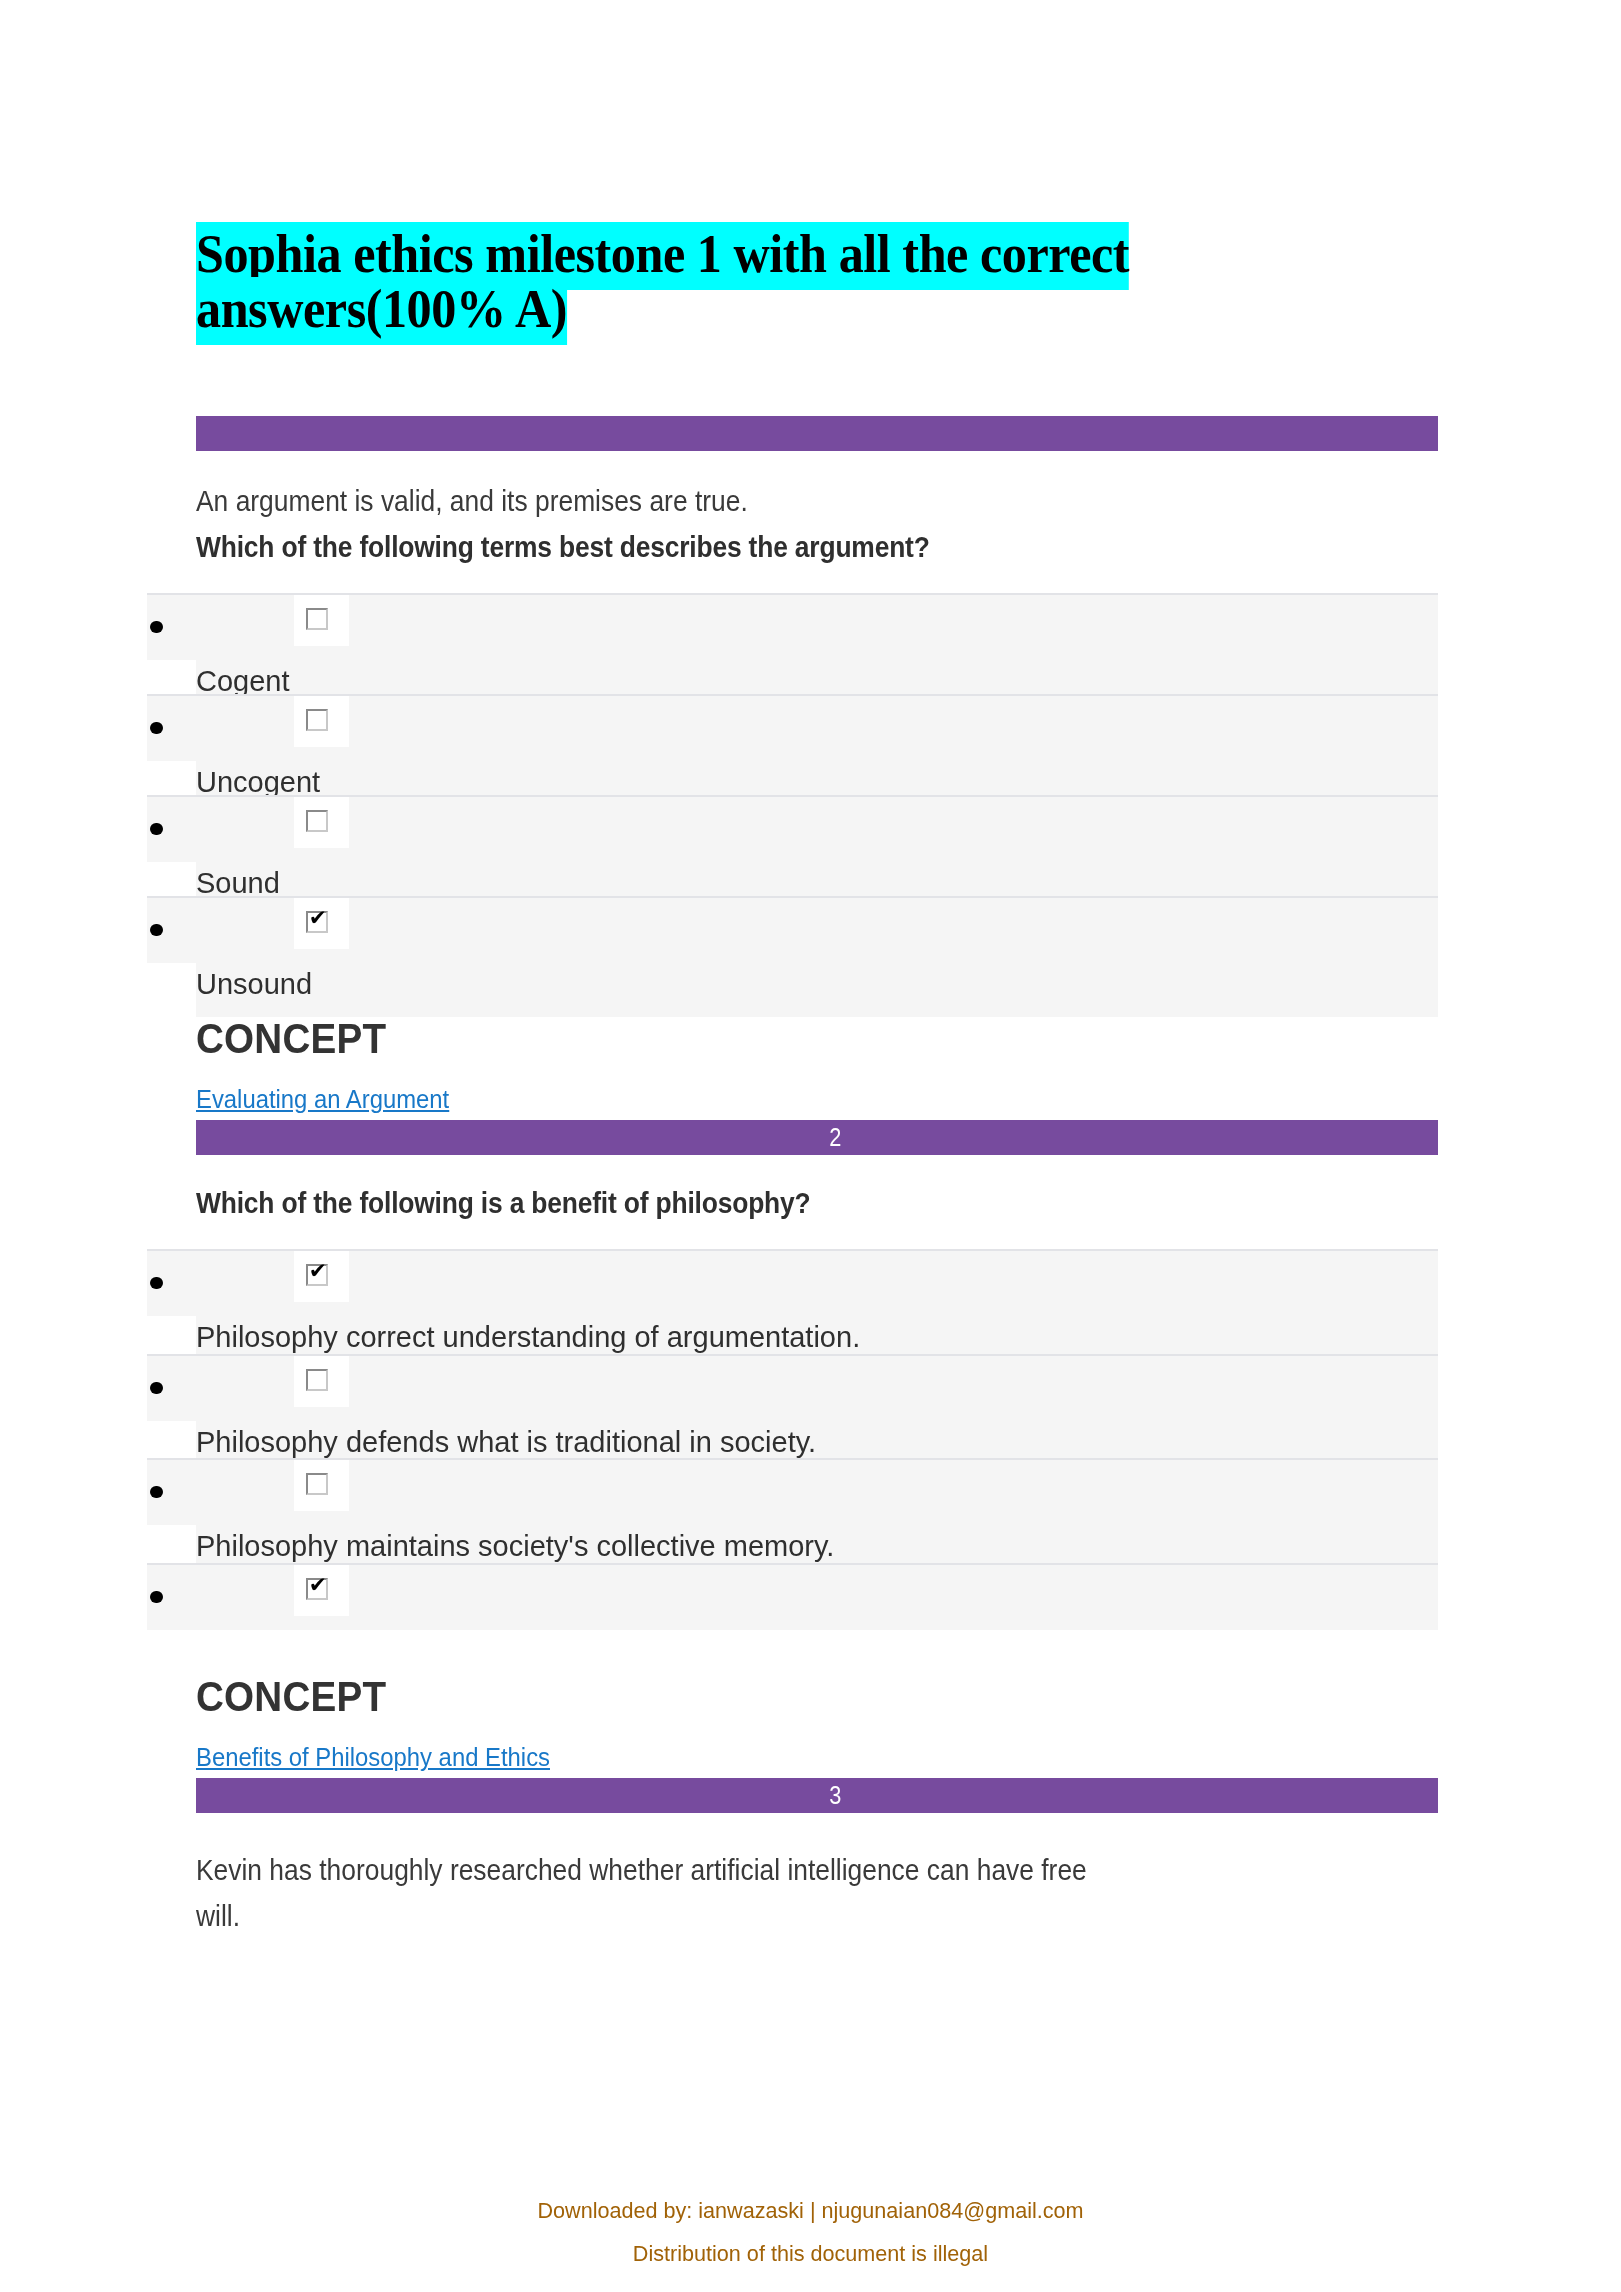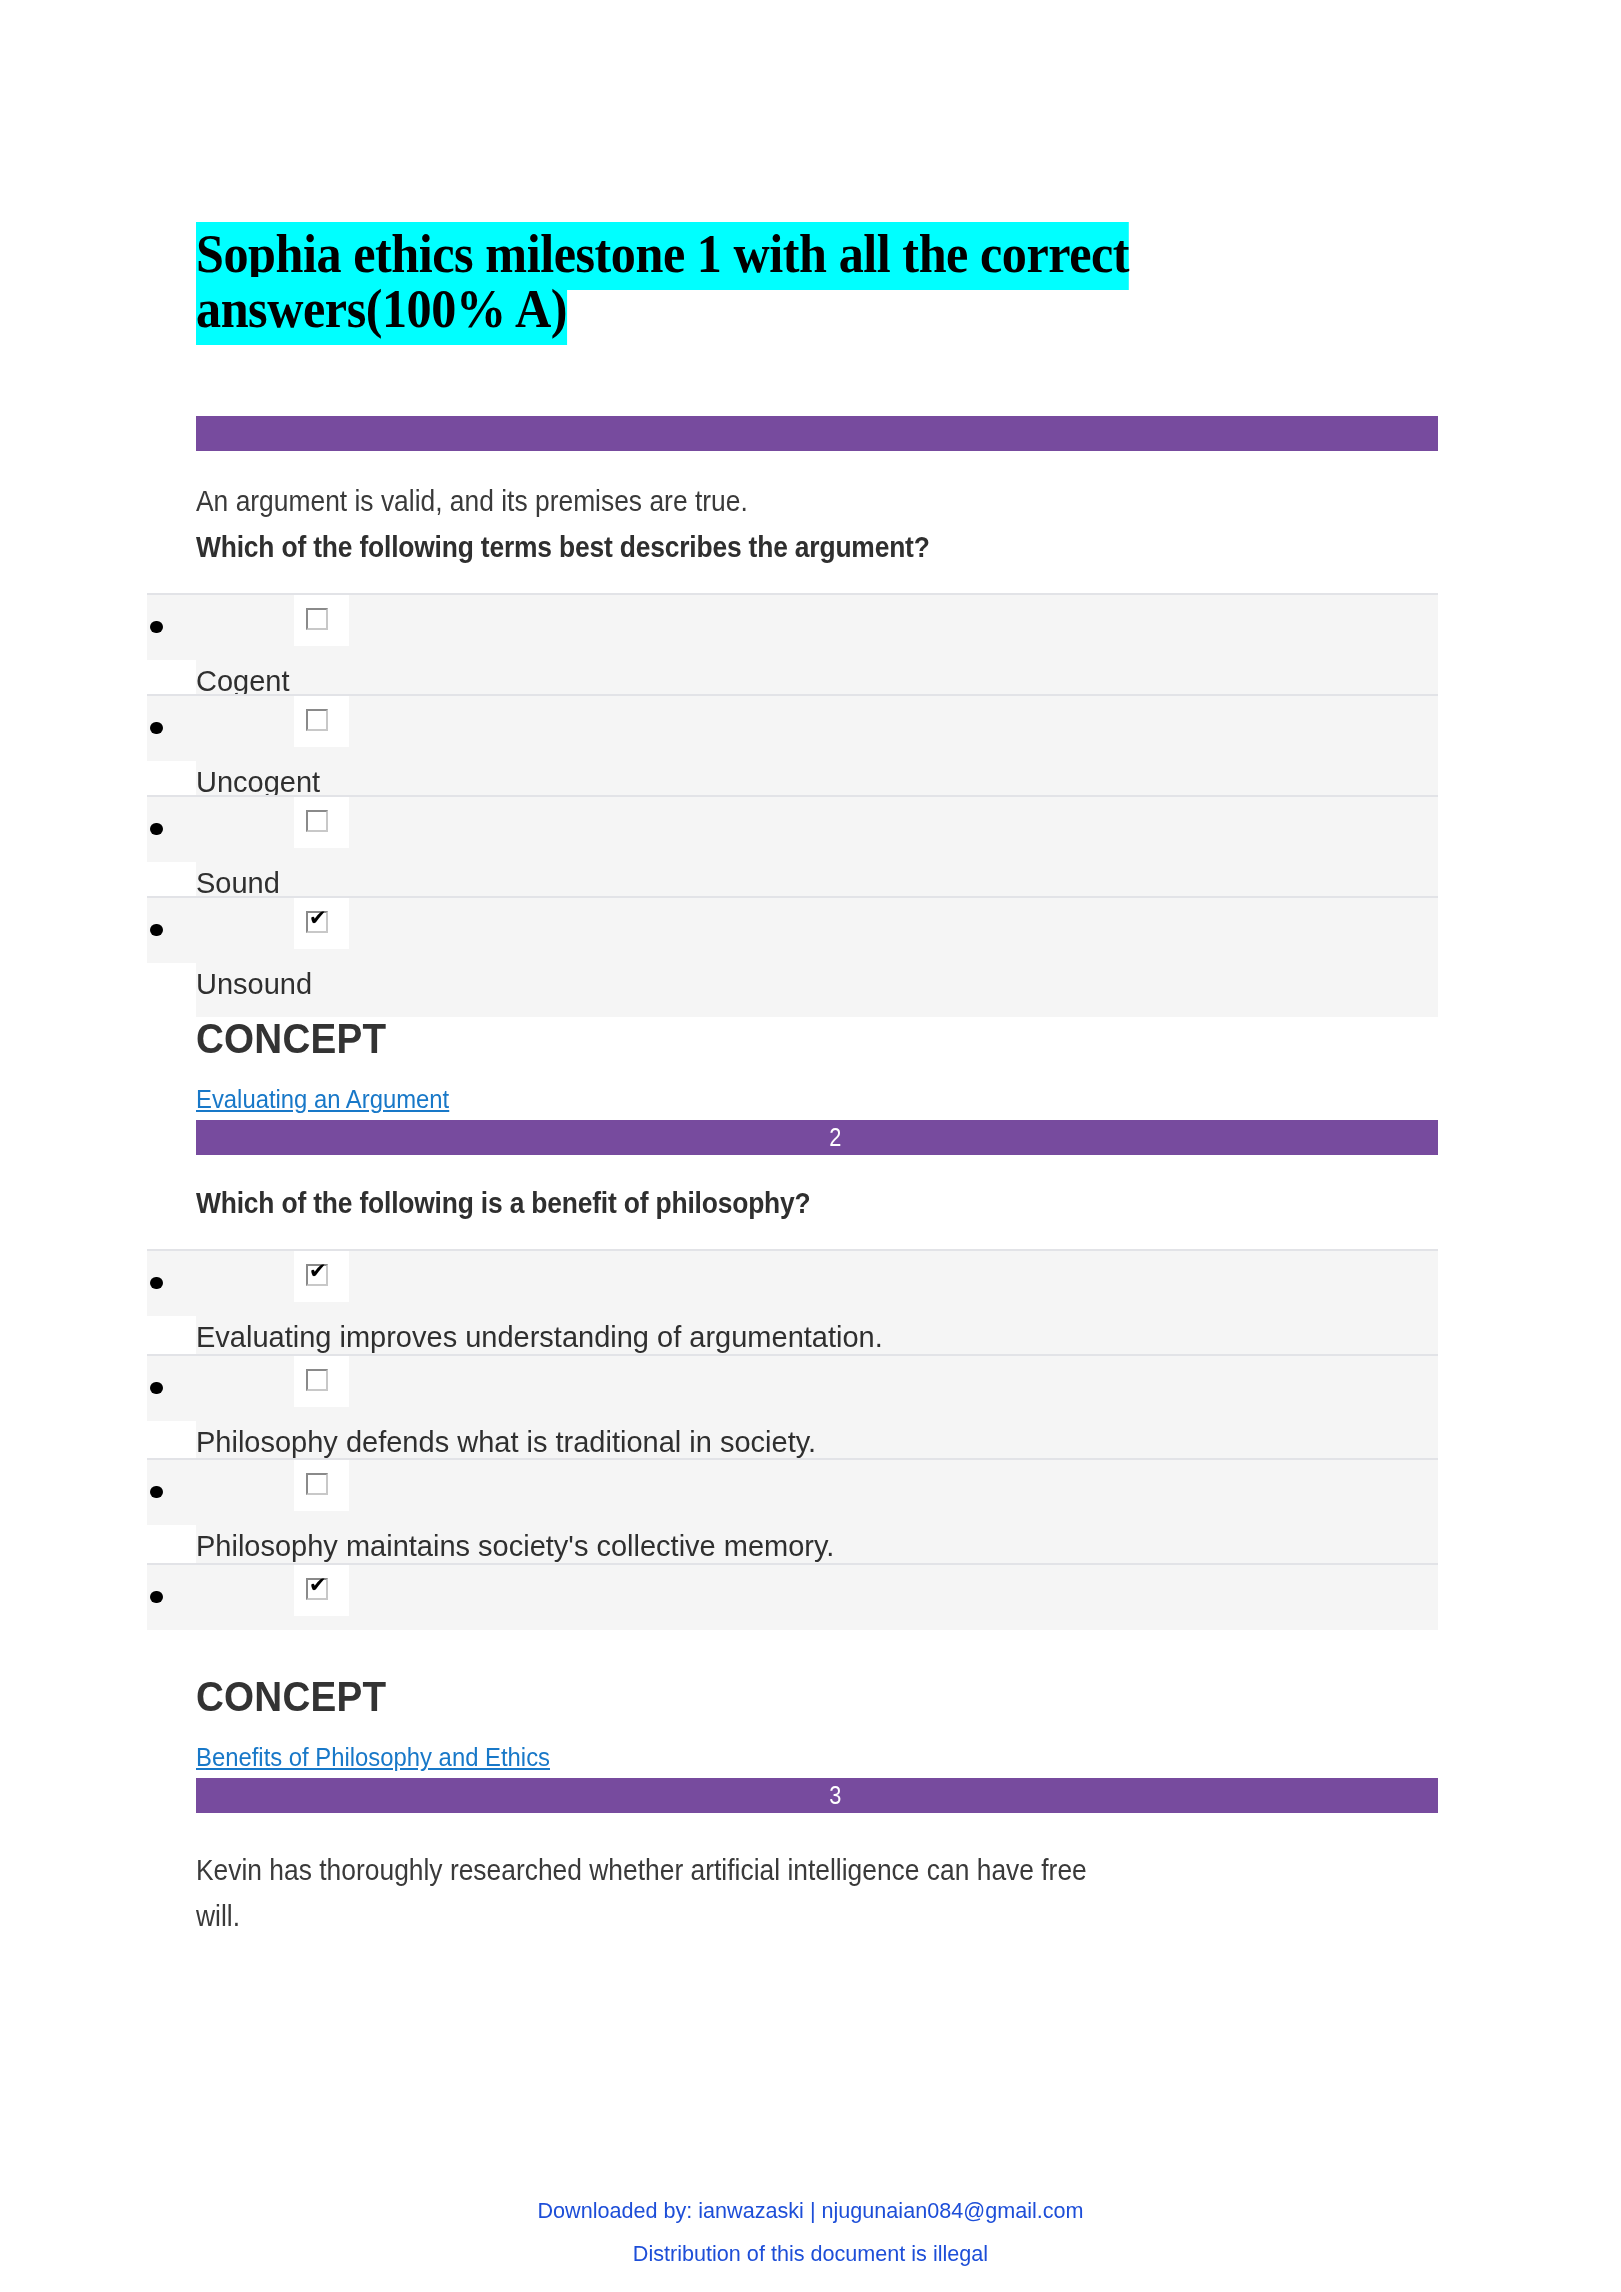--- a/index.html
+++ b/index.html
@@ -184,21 +184,21 @@
     transform-origin: left top;
     cursor: pointer;
   }
 
   
   .footer-line {
     position: absolute;
     left: 0;
     width: 1621px;
     text-align: center;
-    color: #1d4ed8;
+    color: #a16207;
     font-family: "Liberation Sans", sans-serif;
     font-size: 21.6px;
     line-height: 29px;
   }
 </style>
 </head>
 <body>
 
 <div class="page">
 
@@ -277,21 +277,21 @@
     <div class="opt-top">
       <span class="bullet"></span>
       <span class="cb-wrap">
         <span class="checkbox">
           <span class="tick">✔</span>
         </span>
       </span>
     </div>
     <div class="opt-bottom">
       <span class="notch"></span>
-      <span class="opt-label">Evaluating improves understanding of argumentation.</span>
+      <span class="opt-label">Philosophy correct understanding of argumentation.</span>
     </div>
   </div>
 
   <div class="optrow" style="top:1354px;">
     <div class="opt-top">
       <span class="bullet"></span>
       <span class="cb-wrap">
         <span class="checkbox"></span>
       </span>
     </div>

